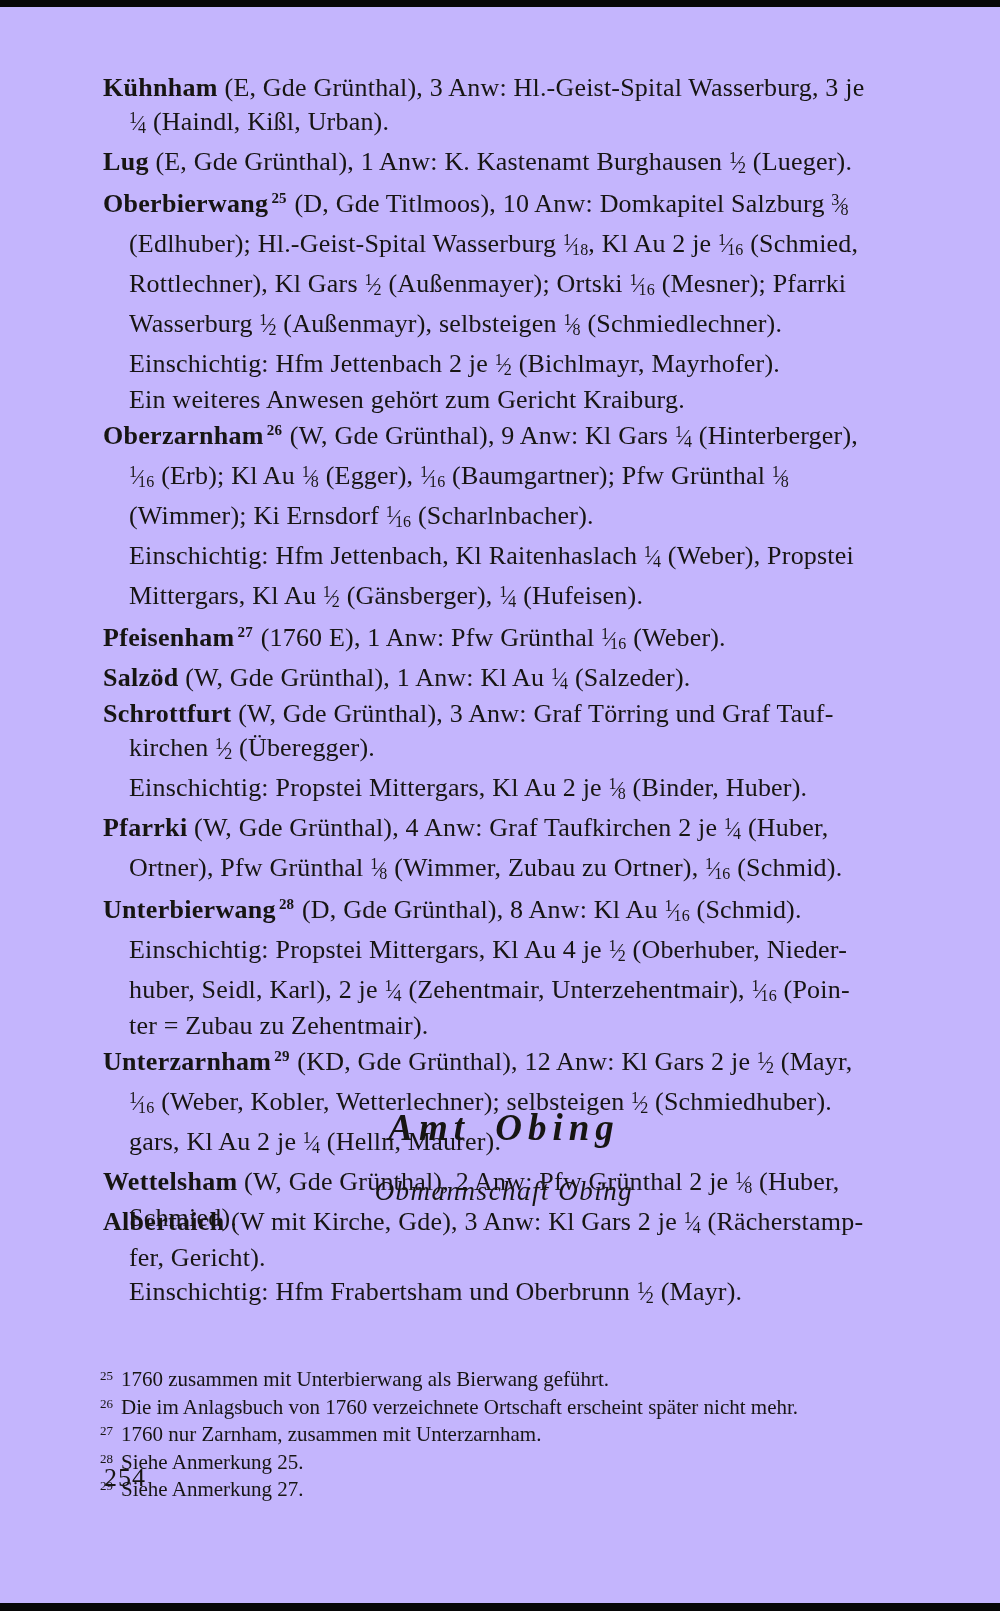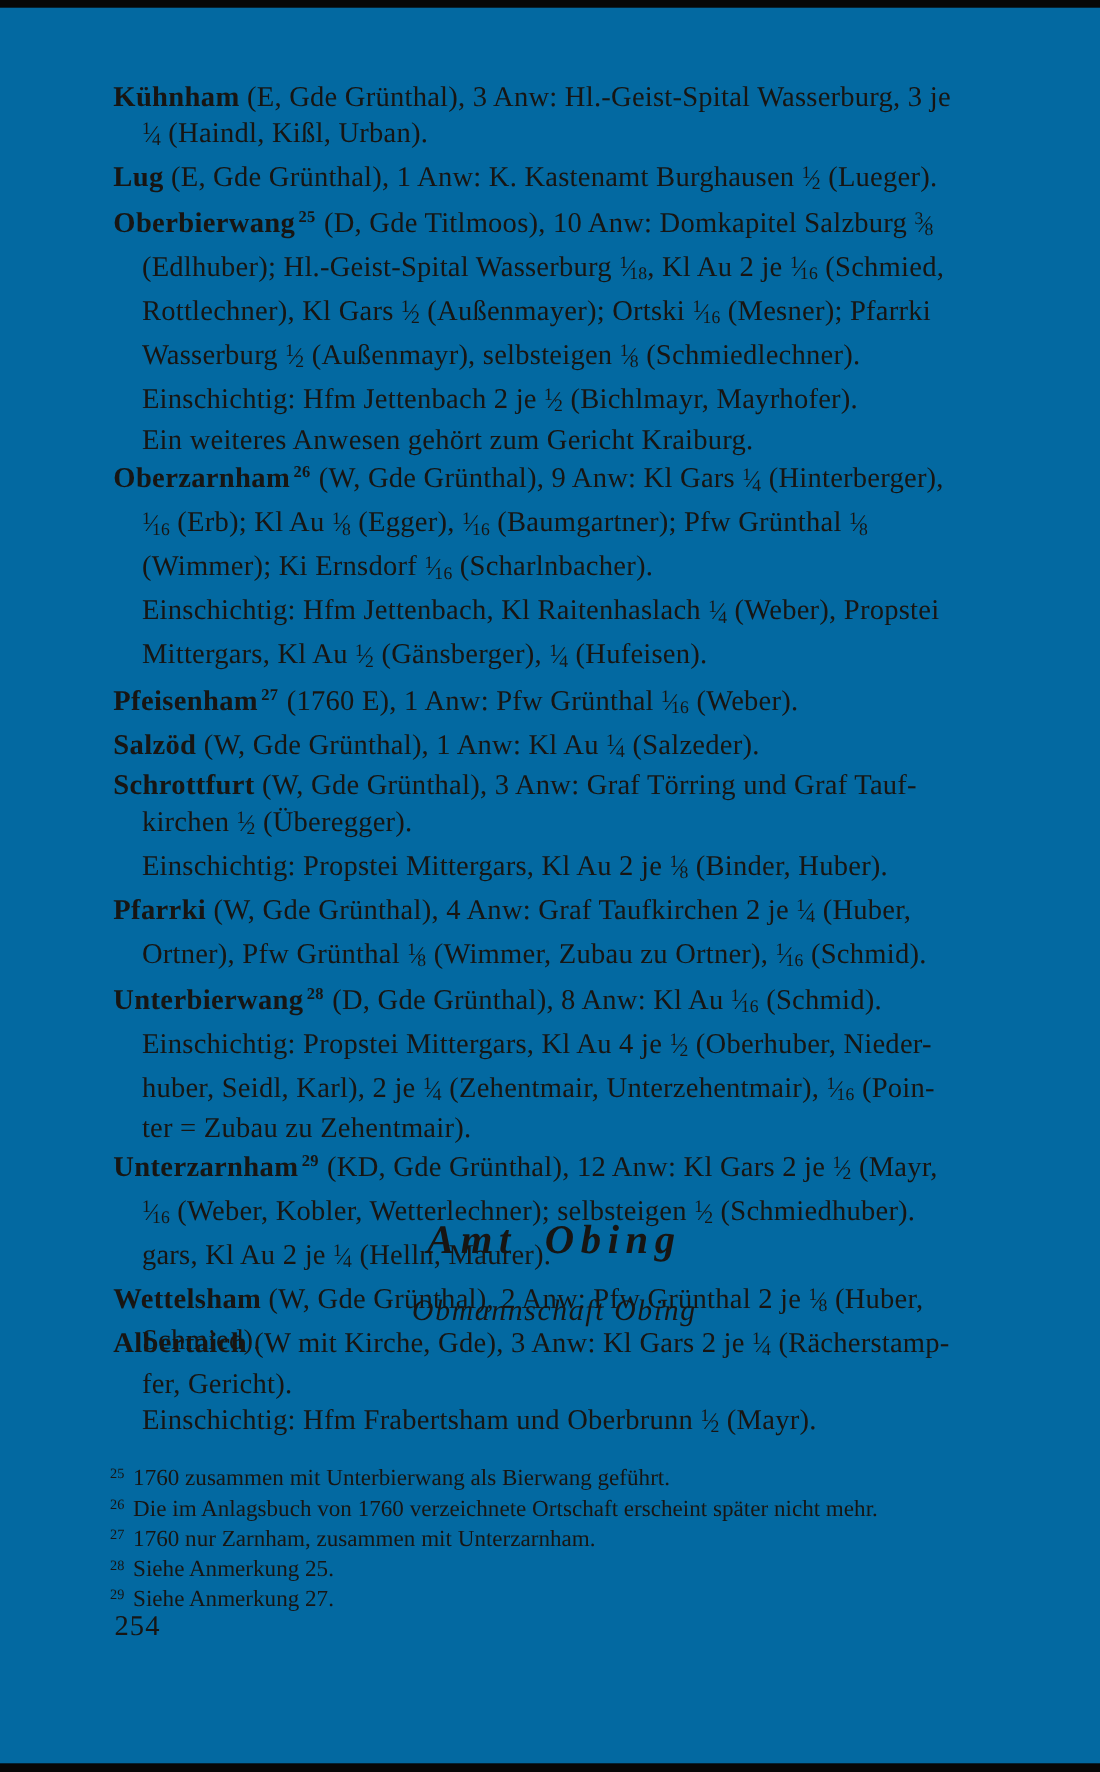--- a/index.html
+++ b/index.html
@@ -1,19 +1,19 @@
 <!DOCTYPE html>
 <html><head>
 <meta charset="utf-8">
 <style>
   html,body{margin:0;padding:0;}
   body{width:1000px;height:1611px;overflow:hidden;background:#8c8c8c;}
   .page{
     position:relative;width:1000px;height:1611px;
-    background:#0369a1;
+    background:#c4b5fd;
     font-family:"Liberation Serif","DejaVu Serif",serif;
     color:#171513;
     overflow:hidden;
   }
   .scan-bar{position:absolute;left:0;width:1000px;background:#070707;}
   .scan-bar.top{top:0;height:7px;}
   .scan-bar.bottom{bottom:0;height:8px;}
 
   .entries{position:absolute;left:103px;width:810px;}
   .entries.main{top:73px;}
@@ -33,21 +33,21 @@
     position:absolute;top:1106px;left:103px;width:802px;
     text-align:center;font-style:italic;font-size:37px;
     letter-spacing:6px;word-spacing:10px;font-weight:700;
   }
   .heading-obm{
     position:absolute;top:1176px;left:103px;width:802px;
     text-align:center;font-style:italic;font-size:27px;
     letter-spacing:1.5px;font-weight:500;
   }
 
-  .footnotes{position:absolute;left:100px;top:1328px;width:830px;}
+  .footnotes{position:absolute;left:100px;top:1364px;width:830px;}
   .fnote{white-space:nowrap;font-size:21px;line-height:24.5px;padding-left:30px;text-indent:-30px;}
   .fnote sup{font-size:13px;vertical-align:6px;margin-right:8px;}
 
   .pagenum{position:absolute;left:104px;top:1463px;font-size:26px;letter-spacing:1px;}
 </style>
 </head>
 <body>
 
 <div class="page">
   <div class="scan-bar top"></div>

